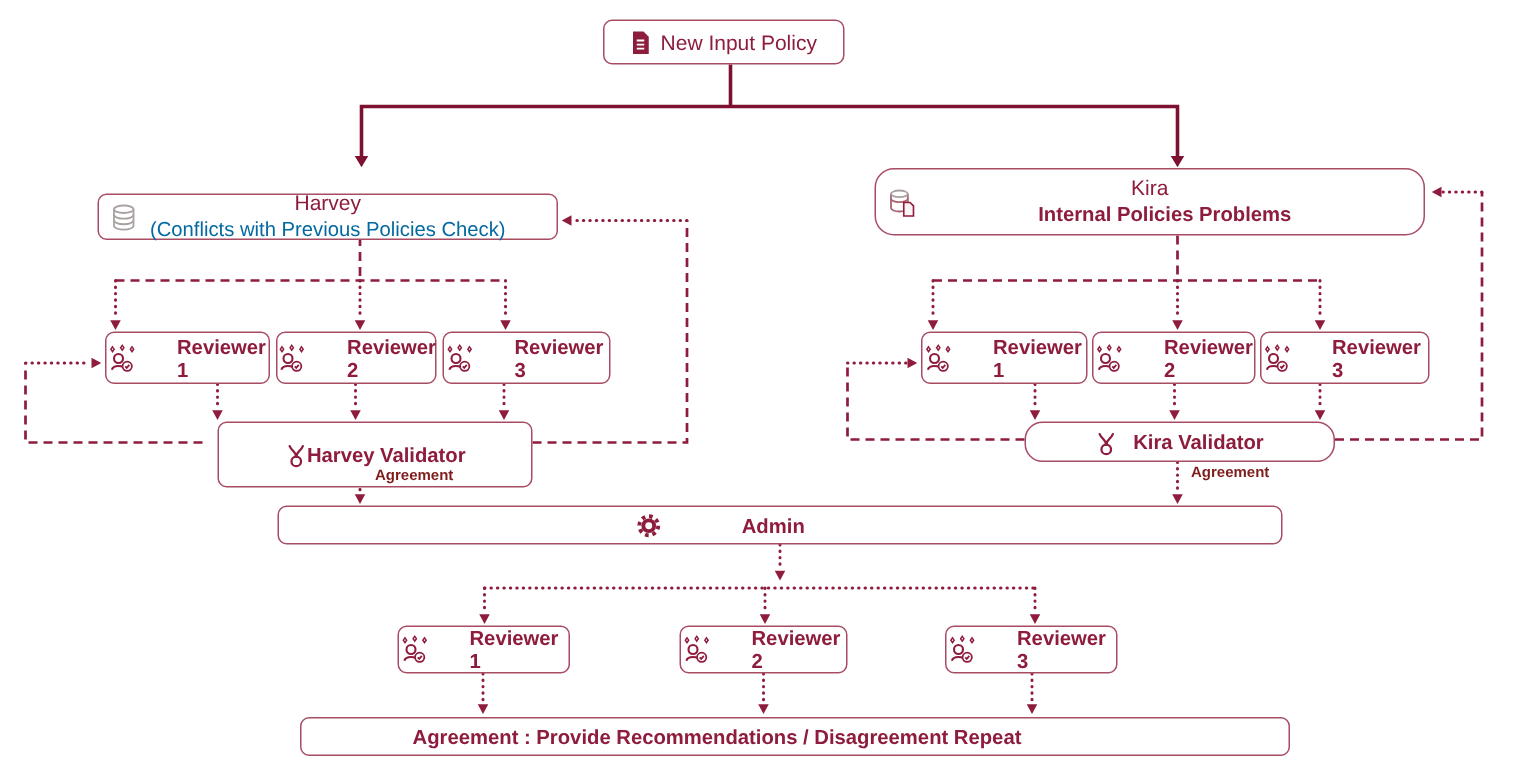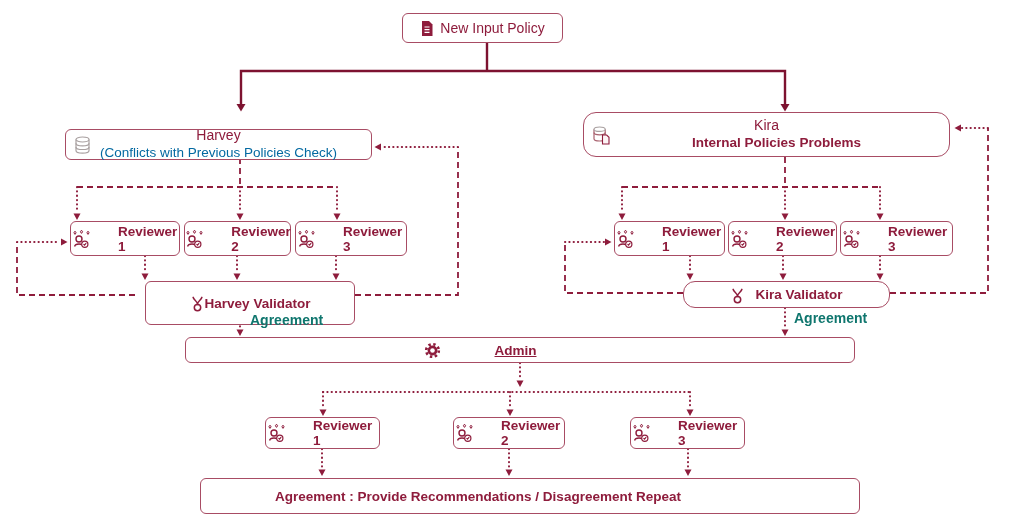--- a/index.html
+++ b/index.html
@@ -14,24 +14,24 @@
     display:flex;align-items:center;justify-content:center;
     color:#8e1c3c;font-weight:700;font-size:13.5px;box-sizing:border-box;
   }
   .box .ic{display:flex;align-items:center;margin-right:6px;flex:0 0 auto;}
   .side-ic{position:absolute;left:8px;top:50%;transform:translateY(-50%);display:flex;}
   .two-line{display:flex;flex-direction:column;align-items:center;line-height:1.25;width:100%;}
   .title{font-weight:400;font-size:14px;}
   .subtitle{font-weight:400;font-size:13.5px;color:#0369a1;white-space:nowrap;}
   .subtitle-bold{font-weight:700;font-size:13.5px;white-space:nowrap;padding-left:20px;}
   .edge-label{
-    position:absolute;z-index:1;font-weight:700;font-size:14px;color:#0f766e;
+    position:absolute;z-index:1;font-weight:700;font-size:10px;color:#7f1d1d;
   }
   .rev{gap:20px;}
-  .admin-box{justify-content:center;padding-right:80px;gap:54px;text-decoration:underline;}
+  .admin-box{justify-content:center;padding-right:80px;gap:54px;}
   .outcome-box{padding-right:104px;font-size:13.5px;}
 </style>
 </head>
 <body>
 
 <div class="canvas">
 
   <svg class="wires" width="1024" height="520" viewBox="0 0 1024 520">
 
     <g stroke="#7d1230" stroke-width="2.4" fill="none">
@@ -327,17 +327,17 @@
         </g>
         <circle cx="8" cy="10" r="3" fill="none" stroke="#8e1c3c" stroke-width="1.4"></circle>
         <path d="M3.6 17.5 c0.7 -3.4 8.1 -3.4 8.8 0" fill="none" stroke="#8e1c3c" stroke-width="1.4"></path>
         <circle cx="13.8" cy="15.2" r="3.1" fill="#fff" stroke="#8e1c3c" stroke-width="1.2"></circle>
         <path d="M12.5 15.2 l1 1 1.7 -2" fill="none" stroke="#8e1c3c" stroke-width="1.2"></path>
       </svg>
     </span>
     <span>Reviewer 3</span>
   </div>
 
-  <div class="box outcome-box" style="left:200px;top:478px;width:660px;height:36px;">
+  <div class="box outcome-box" style="left:200px;top:478px;width:660px;height:26px;">
     <span>Agreement : Provide Recommendations / Disagreement Repeat</span>
   </div>
 
 </div>
 
 </body></html>

